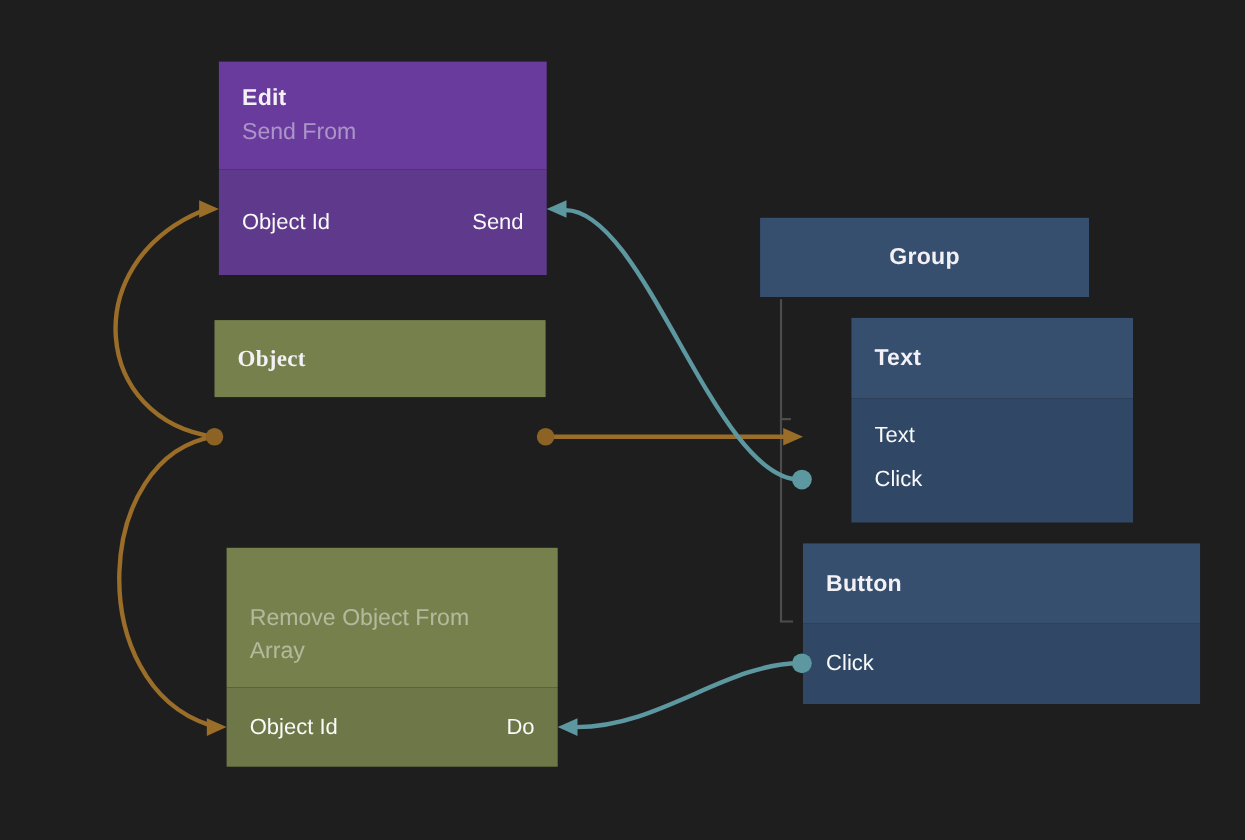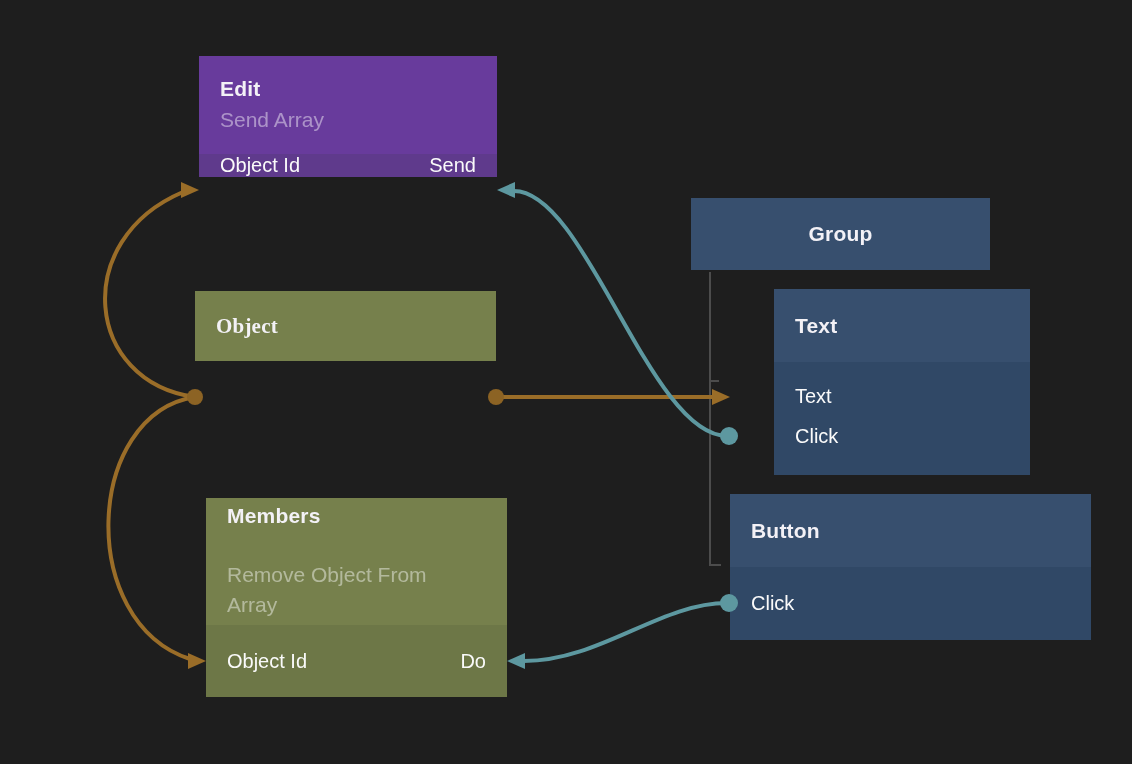--- a/index.html
+++ b/index.html
@@ -47,40 +47,39 @@
   
   svg.wires{position:absolute;left:0;top:0;z-index:5;pointer-events:none;}
   .wire{fill:none;stroke-width:4;stroke-linecap:round;}
   .tree{fill:none;stroke-width:2;}
 </style>
 </head>
 <body>
 
 <div class="canvas">
 
-  <div class="node purple" style="left:199px;top:56px;width:298px;height:120px;">
+  <div class="node purple" style="left:199px;top:56px;width:298px;height:194px;">
     <div class="node-header" style="height:98px;">
       <div class="node-title">Edit</div>
-      <div class="node-subtitle">Send Array</div>
+      <div class="node-subtitle">Send From</div>
     </div>
     <div class="node-body">
       <span class="port-label">Object Id</span>
       <span class="port-label">Send</span>
     </div>
   </div>
 
   <div class="node olive" style="left:195px;top:291px;width:301px;height:143px;font-family:Liberation Serif, serif;">
     <div class="node-header" style="height:70px;">
       <div class="node-title">Object</div>
     </div>
   </div>
 
   <div class="node olive" style="left:206px;top:498px;width:301px;height:199px;">
     <div class="node-header" style="height:127px;">
-      <div class="node-title">Members</div>
       <div class="node-subtitle subtitle-wrap">Remove Object From Array</div>
     </div>
     <div class="node-body">
       <span class="port-label">Object Id</span>
       <span class="port-label">Do</span>
     </div>
   </div>
 
   <div class="node header-only" style="left:691px;top:198px;width:299px;height:72px;padding:0 21px;justify-content:center;align-items:center;">
     <div class="node-title">Group</div>

